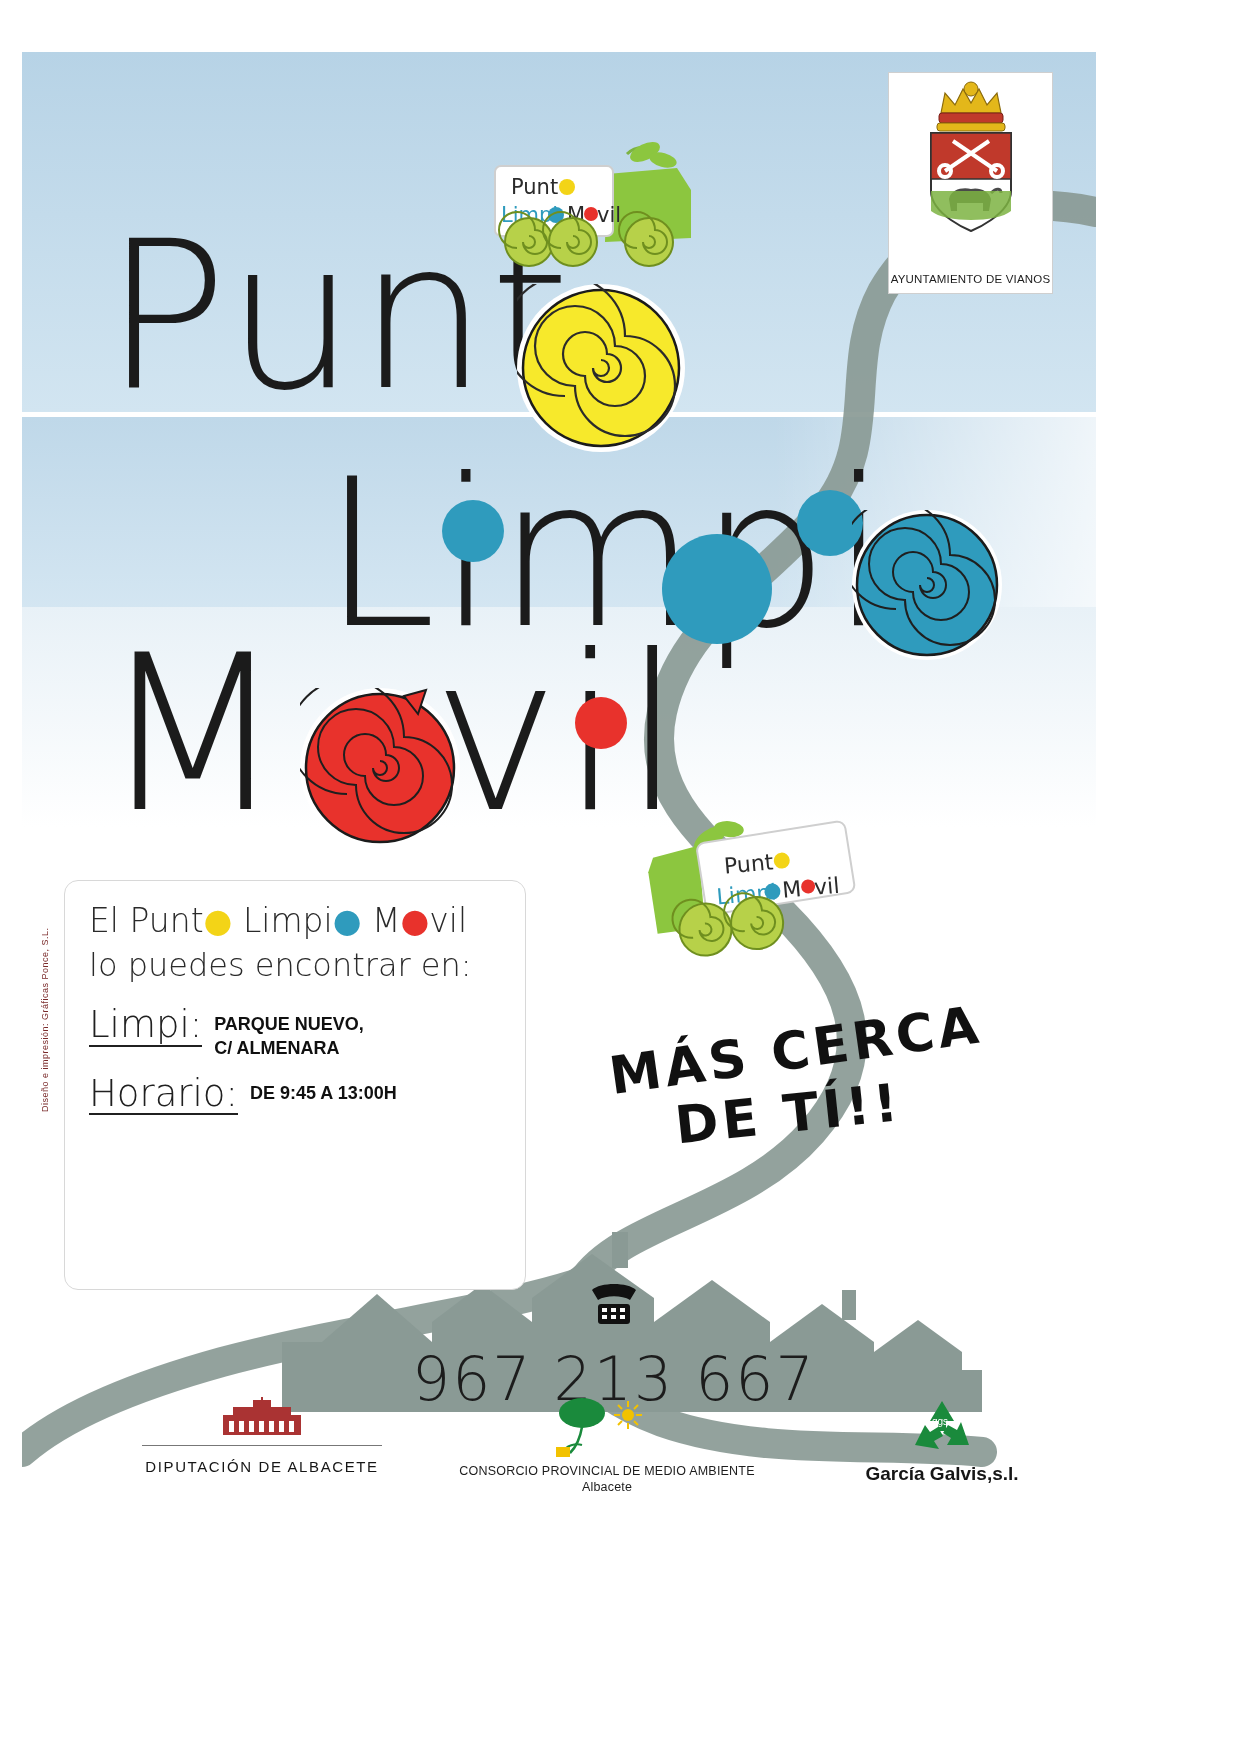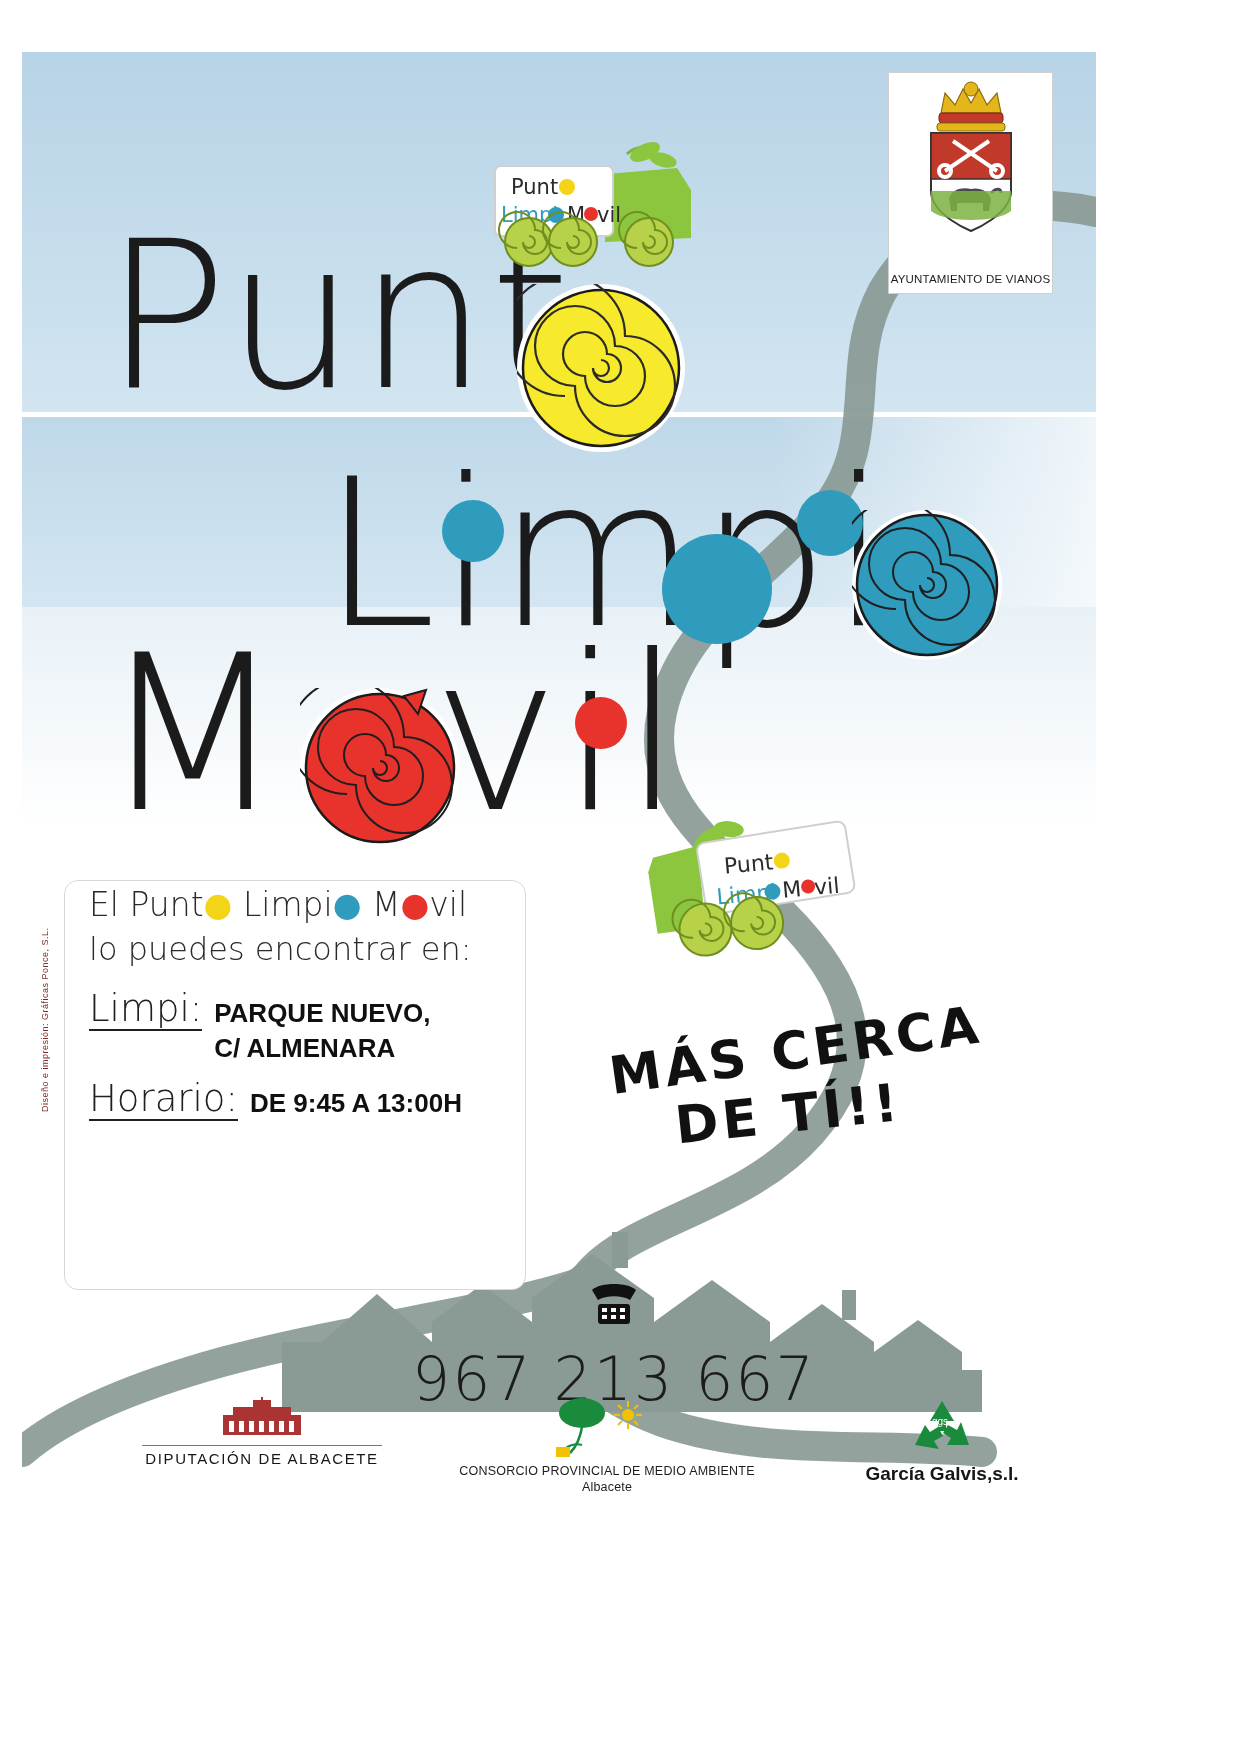--- a/index.html
+++ b/index.html
@@ -142,21 +142,21 @@
 
   
   .info-card {
     position: absolute;
     left: 42px; top: 828px;
     width: 462px; height: 410px;
     background: #ffffff;
     border: 1px solid #d8d8d8;
     border-radius: 14px;
     box-sizing: border-box;
-    padding: 4px 24px;
+    padding: 20px 24px;
   }
   .card-line1 {
     font-family: "DejaVu Sans", sans-serif;
     font-size: 33px;
     color: #2a2a2a;
     font-weight: 300;
     white-space: nowrap;
   }
   .card-line1 .b-y { color: #f3d417; font-weight: 700; }
   .card-line1 .b-t { color: #2f9bbd; font-weight: 700; }
@@ -178,21 +178,21 @@
     font-family: "DejaVu Sans", sans-serif;
     font-size: 37px;
     font-weight: 300;
     color: #202020;
     border-bottom: 2px solid #202020;
     line-height: 1.05;
     white-space: nowrap;
   }
   .field-value {
     font-family: "Liberation Sans", sans-serif;
-    font-size: 26px;
+    font-size: 18px;
     font-weight: 700;
     color: #101010;
     margin-left: 12px;
     line-height: 1.35;
     white-space: pre-line;
     padding-top: 6px;
   }
   .field-value.red { color: #e8251c; }
   .field-row-dias { margin-top: 14px; }
   .field-row-horario { margin-top: 14px; }
@@ -254,21 +254,21 @@
   .footer-dipu { left: 120px; top: 0; width: 240px; }
   .footer-consorcio { left: 420px; top: 0; width: 330px; }
   .footer-garcia { left: 810px; top: 0; width: 220px; }
 
   .dipu-caption {
     font-family: "Liberation Sans", sans-serif;
     font-size: 15px;
     letter-spacing: 1.6px;
     color: #161616;
     border-top: 1px solid #777;
-    padding-top: 4px;
+    padding-top: 12px;
     margin-top: 2px;
   }
   .consorcio-caption {
     font-family: "Liberation Sans", sans-serif;
     font-size: 12.5px;
     font-weight: 400;
     color: #1d1d1d;
     letter-spacing: 0.2px;
     line-height: 1.3;
   }

